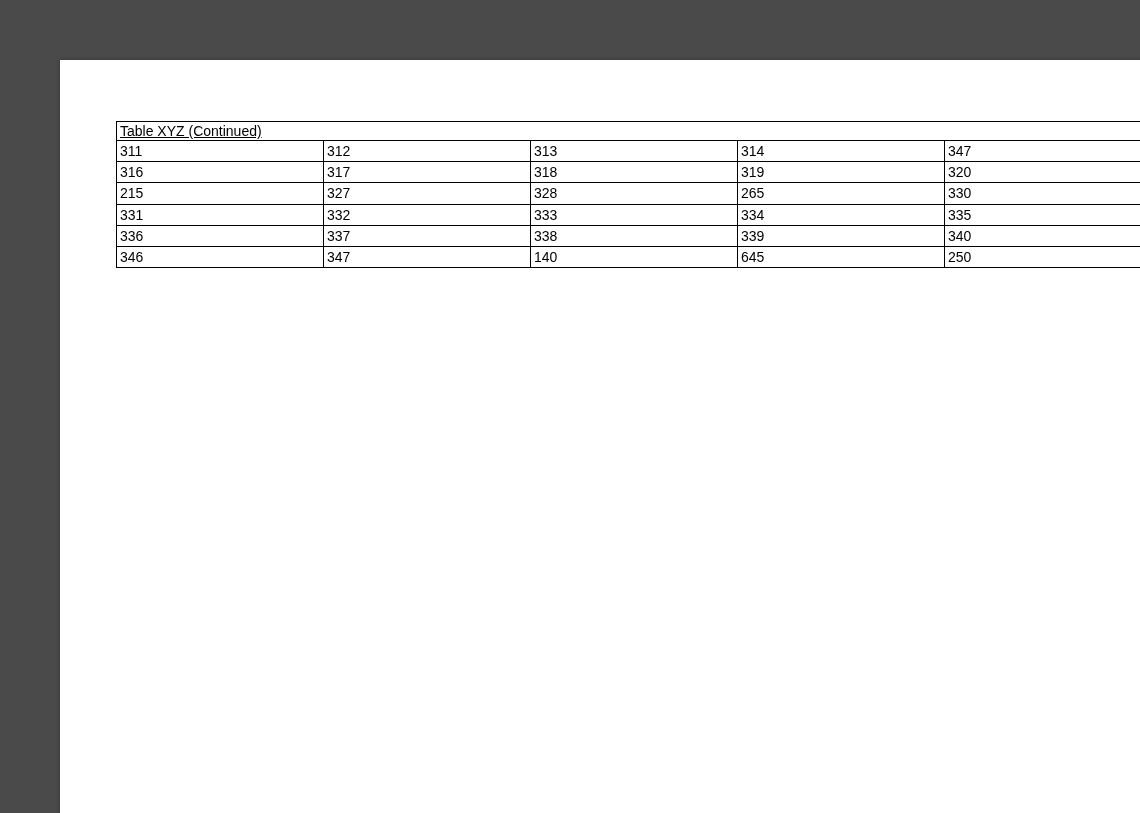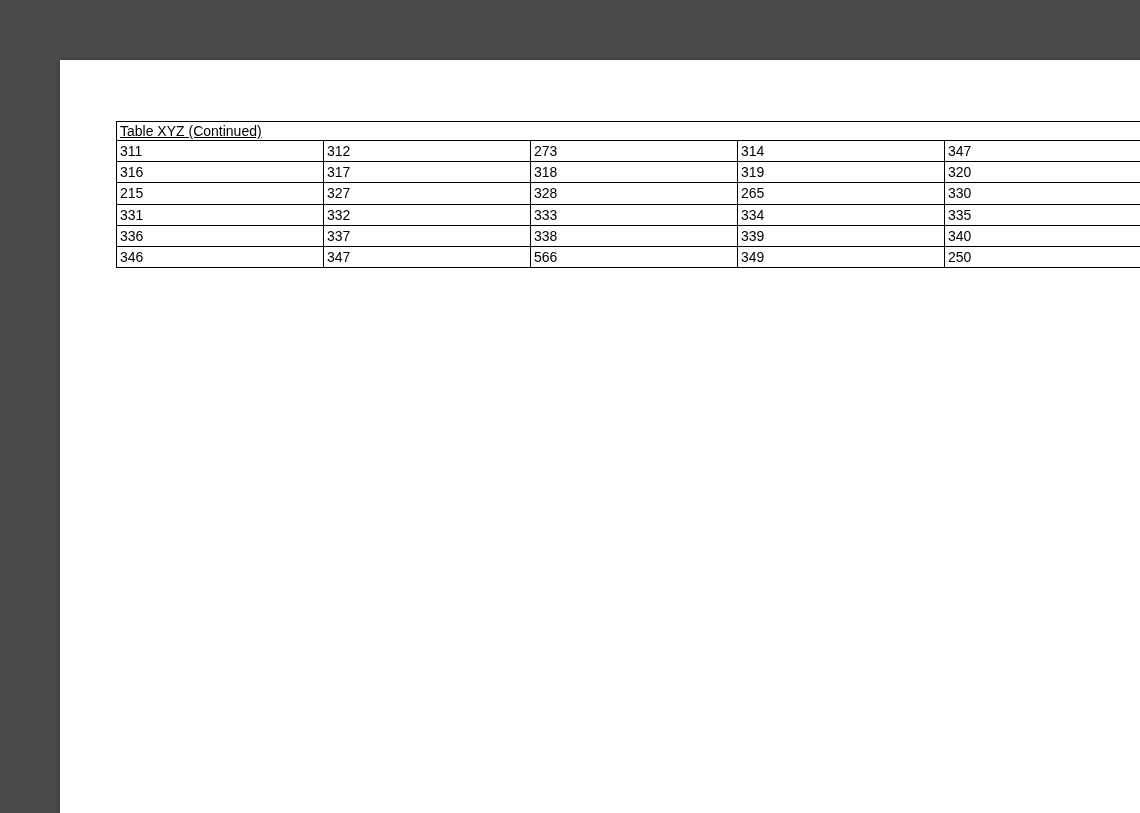--- a/index.html
+++ b/index.html
@@ -52,21 +52,21 @@
   <table>
     <thead>
       <tr class="title-row">
         <th colspan="5">Table XYZ (Continued)</th>
       </tr>
     </thead>
     <tbody>
       <tr>
         <td>311</td>
         <td>312</td>
-        <td>273</td>
+        <td>313</td>
         <td>314</td>
         <td>347</td>
       </tr>
       <tr>
         <td>316</td>
         <td>317</td>
         <td>318</td>
         <td>319</td>
         <td>320</td>
       </tr>
@@ -87,19 +87,19 @@
       <tr>
         <td>336</td>
         <td>337</td>
         <td>338</td>
         <td>339</td>
         <td>340</td>
       </tr>
       <tr>
         <td>346</td>
         <td>347</td>
-        <td>566</td>
-        <td>349</td>
+        <td>140</td>
+        <td>645</td>
         <td>250</td>
       </tr>
     </tbody>
   </table>
 </div>
 
 </body></html>

